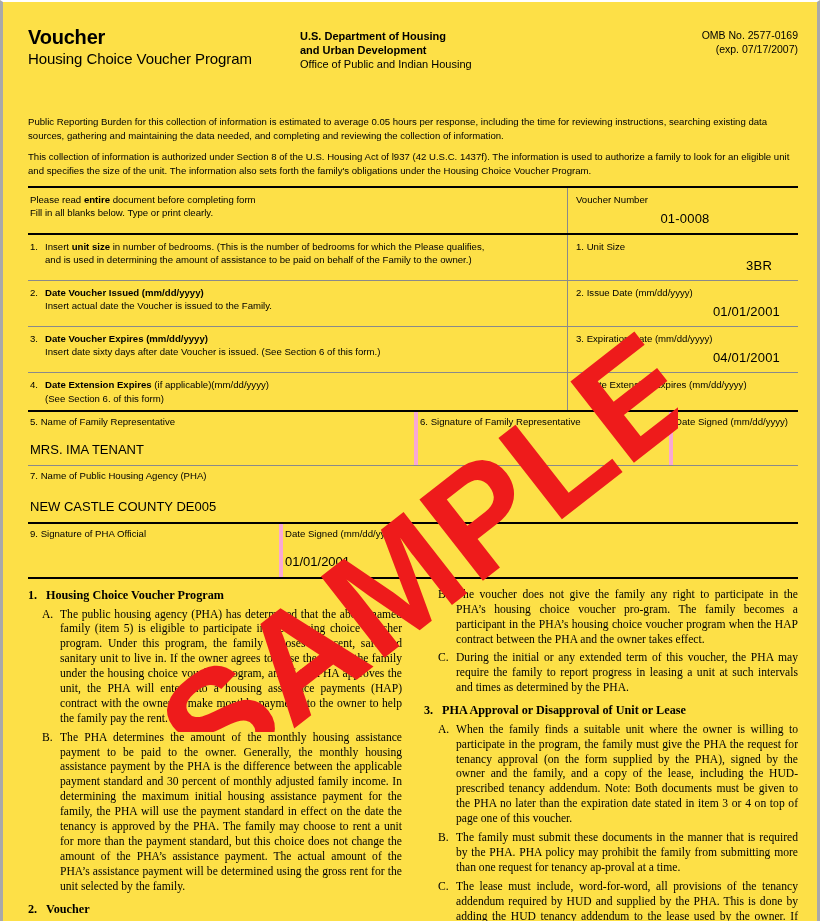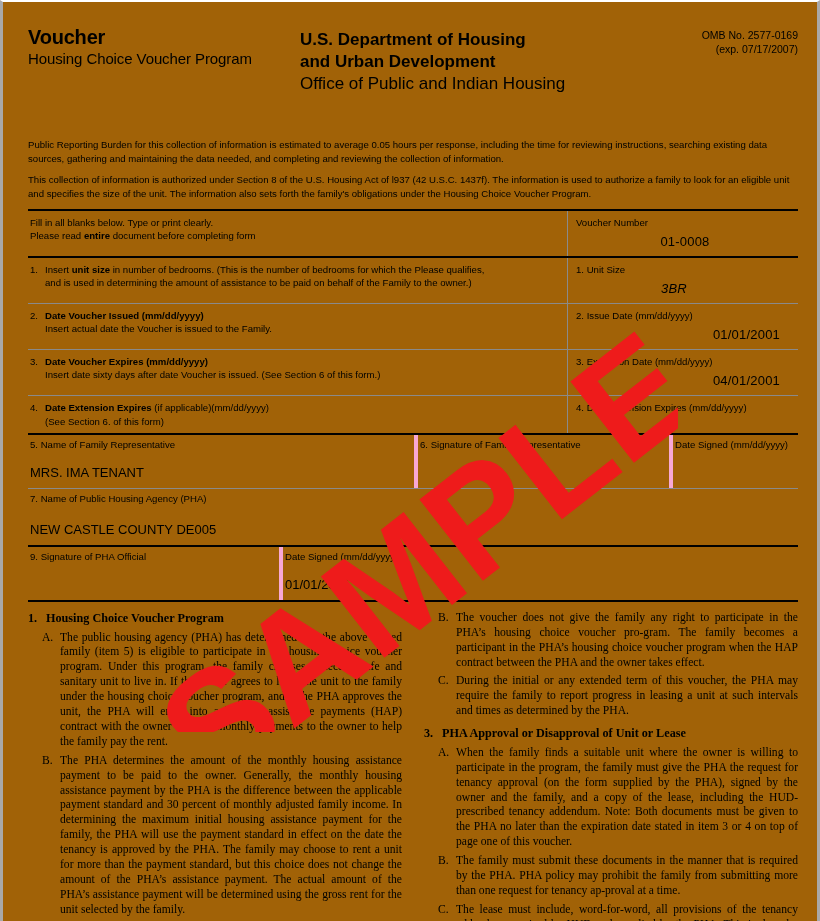--- a/index.html
+++ b/index.html
@@ -1,52 +1,52 @@
 <!DOCTYPE html>
 <html><head>
 <meta charset="utf-8">
 <style>
   html,body{margin:0;padding:0;background:#ffffff;}
   body{width:820px;height:921px;overflow:hidden;
        font-family:"Liberation Sans", sans-serif;color:#000;}
 
-  #page{position:relative;width:820px;height:921px;background:#a16207;
+  #page{position:relative;width:820px;height:921px;background:#fde047;
         box-sizing:border-box;
         border-left:3px solid #a9a9a9;
         border-right:3px solid #a9a9a9;
         border-top:2px solid #ffffff;
         overflow:hidden;}
 
   .inner{position:relative;padding:0 25px;box-sizing:border-box;width:820px;}
 
   
   .hdr{display:flex;align-items:flex-start;padding-top:24px;}
   .hdr-left{width:272px;flex:0 0 272px;}
   .hdr-title{font-size:20px;font-weight:bold;letter-spacing:-0.2px;line-height:1.12;}
   .hdr-sub{font-size:15px;line-height:1.25;margin-top:2px;letter-spacing:-0.1px;}
-  .hdr-mid{flex:1 1 auto;font-size:17px;line-height:1.28;padding-top:3px;}
+  .hdr-mid{flex:1 1 auto;font-size:11px;line-height:1.28;padding-top:3px;}
   .hdr-mid .b{font-weight:bold;}
   .hdr-right{width:150px;flex:0 0 150px;text-align:right;font-size:10.5px;line-height:1.35;padding-top:2px;}
 
   
   .burden{margin-top:44px;font-size:9.6px;line-height:1.42;text-align:left;}
   .burden p{margin:0 0 8px 0;}
 
   
   .ftable{margin-top:6px;border-top:2.2px solid #000;border-bottom:2.2px solid #000;}
   .frow{display:flex;border-bottom:1px solid #8a8a8a;}
   .frow.thick{border-bottom:2.2px solid #000;}
   .fl{flex:0 0 540px;width:540px;box-sizing:border-box;padding:5px 6px 5px 2px;
       border-right:1px solid #8a8a8a;font-size:9.6px;line-height:1.38;}
   .fr{flex:1 1 auto;box-sizing:border-box;padding:5px 4px 5px 8px;font-size:9.6px;line-height:1.38;}
   .fl .n{display:inline-block;width:15px;vertical-align:top;}
   .fl .bd{font-weight:bold;}
   .indent{display:block;margin-left:15px;}
   .val{display:block;text-align:center;font-size:13px;margin-top:4px;letter-spacing:0.2px;}
-  .val.r{text-align:center;padding-right:22px;font-style:italic;}
+  .val.r{text-align:right;padding-right:22px;}
   .val.r2{text-align:right;padding-right:14px;}
 
   
   .srow{display:flex;border-bottom:2.2px solid #000;}
   .srow.thin{border-bottom:1px solid #8a8a8a;}
   .sc{box-sizing:border-box;padding:4px 6px 6px 2px;font-size:9.6px;line-height:1.3;
       border-right:4px solid #f9a8d4;}
   .sc.nb{border-right:none;}
   .sc1{flex:0 0 390px;width:390px;}
   .sc2{flex:0 0 255px;width:255px;}
@@ -99,22 +99,22 @@
 
     <div class="burden">
       <p>Public Reporting Burden for this collection of information is estimated to average 0.05 hours per response, including the time for reviewing instructions, searching existing data sources, gathering and maintaining the data needed, and completing and reviewing the collection of information.</p>
       <p>This collection of information is authorized under Section 8 of the U.S. Housing Act of l937 (42 U.S.C. 1437f).   The  information is used to authorize a family to look for an eligible unit and specifies the size of the unit.  The information also sets forth the family's obligations under the  Housing Choice Voucher Program.</p>
     </div>
 
     <div class="ftable">
 
       <div class="frow thick">
         <div class="fl">
+          <div><span>Please read </span><span class="bd">entire</span><span> document before completing form</span></div>
           <div>Fill in all blanks below.  Type or print clearly.</div>
-          <div><span>Please read </span><span class="bd">entire</span><span> document before completing form</span></div>
         </div>
         <div class="fr">
           <div>Voucher Number</div>
           <span class="val">01-0008</span>
         </div>
       </div>
 
       <div class="frow">
         <div class="fl">
           <div><span class="n">1.</span><span>Insert </span><span class="bd">unit size</span><span> in number of bedrooms.  (This is the number of bedrooms for which the Please qualifies,</span></div>

